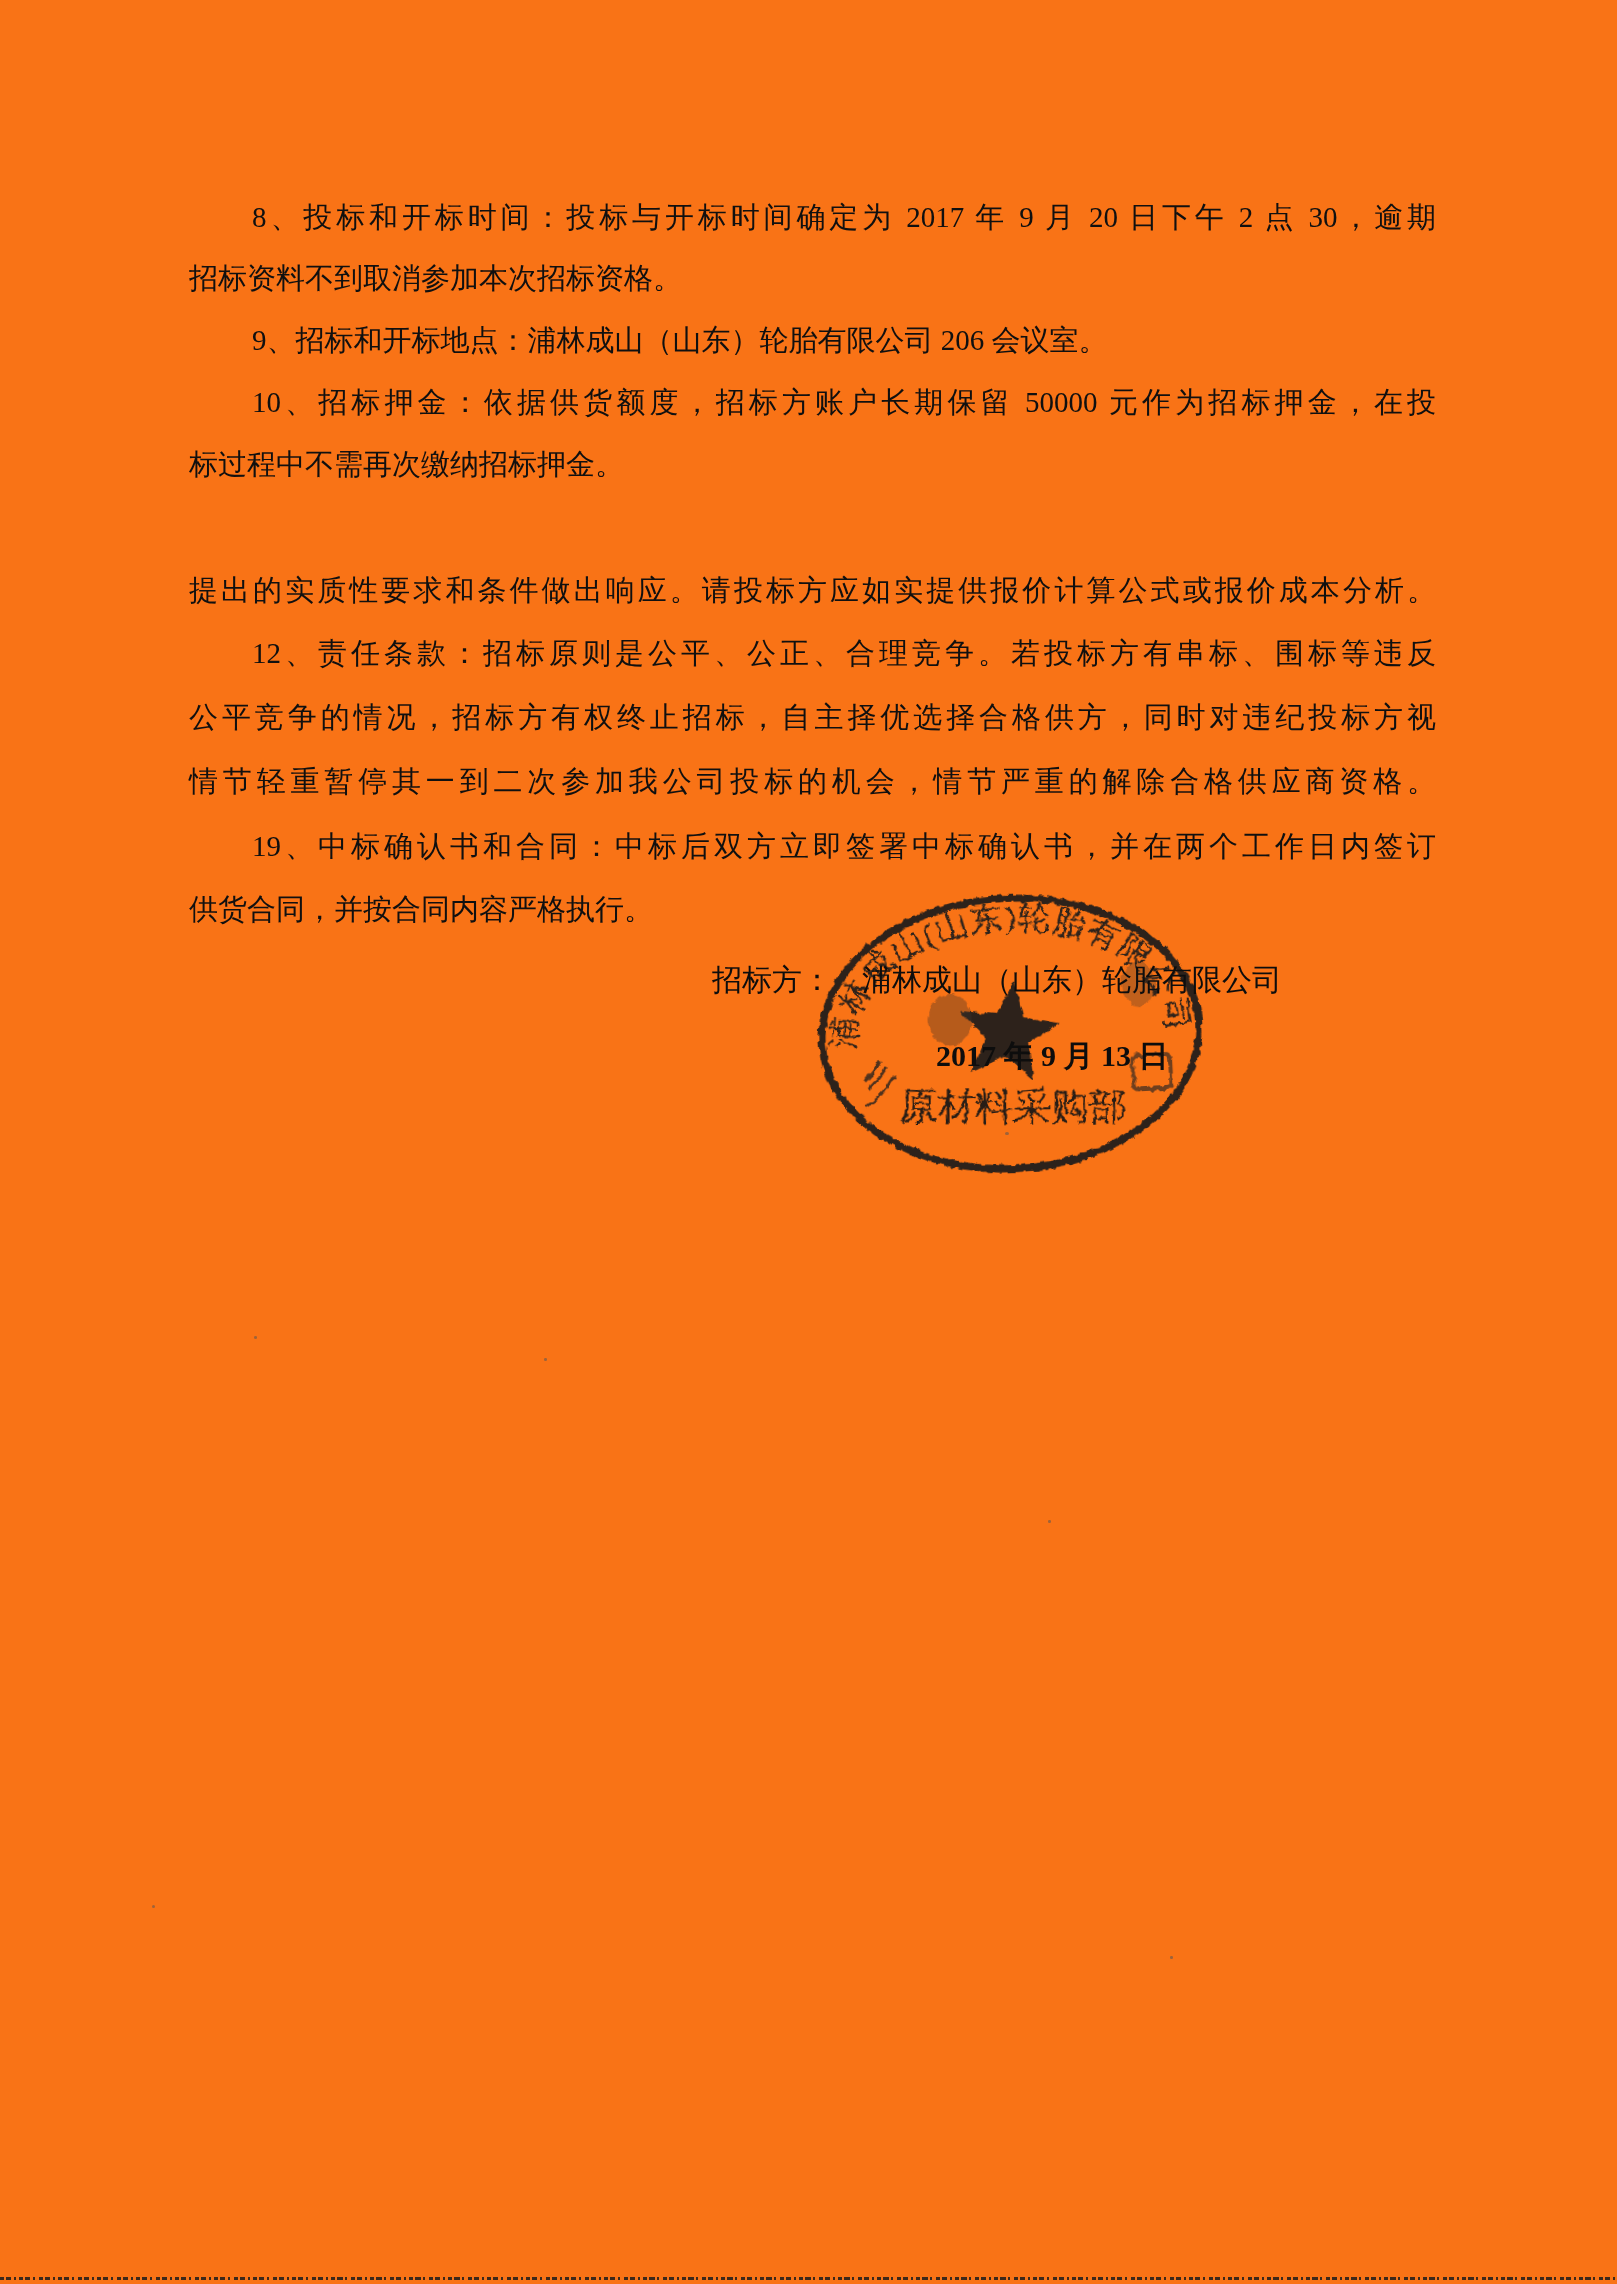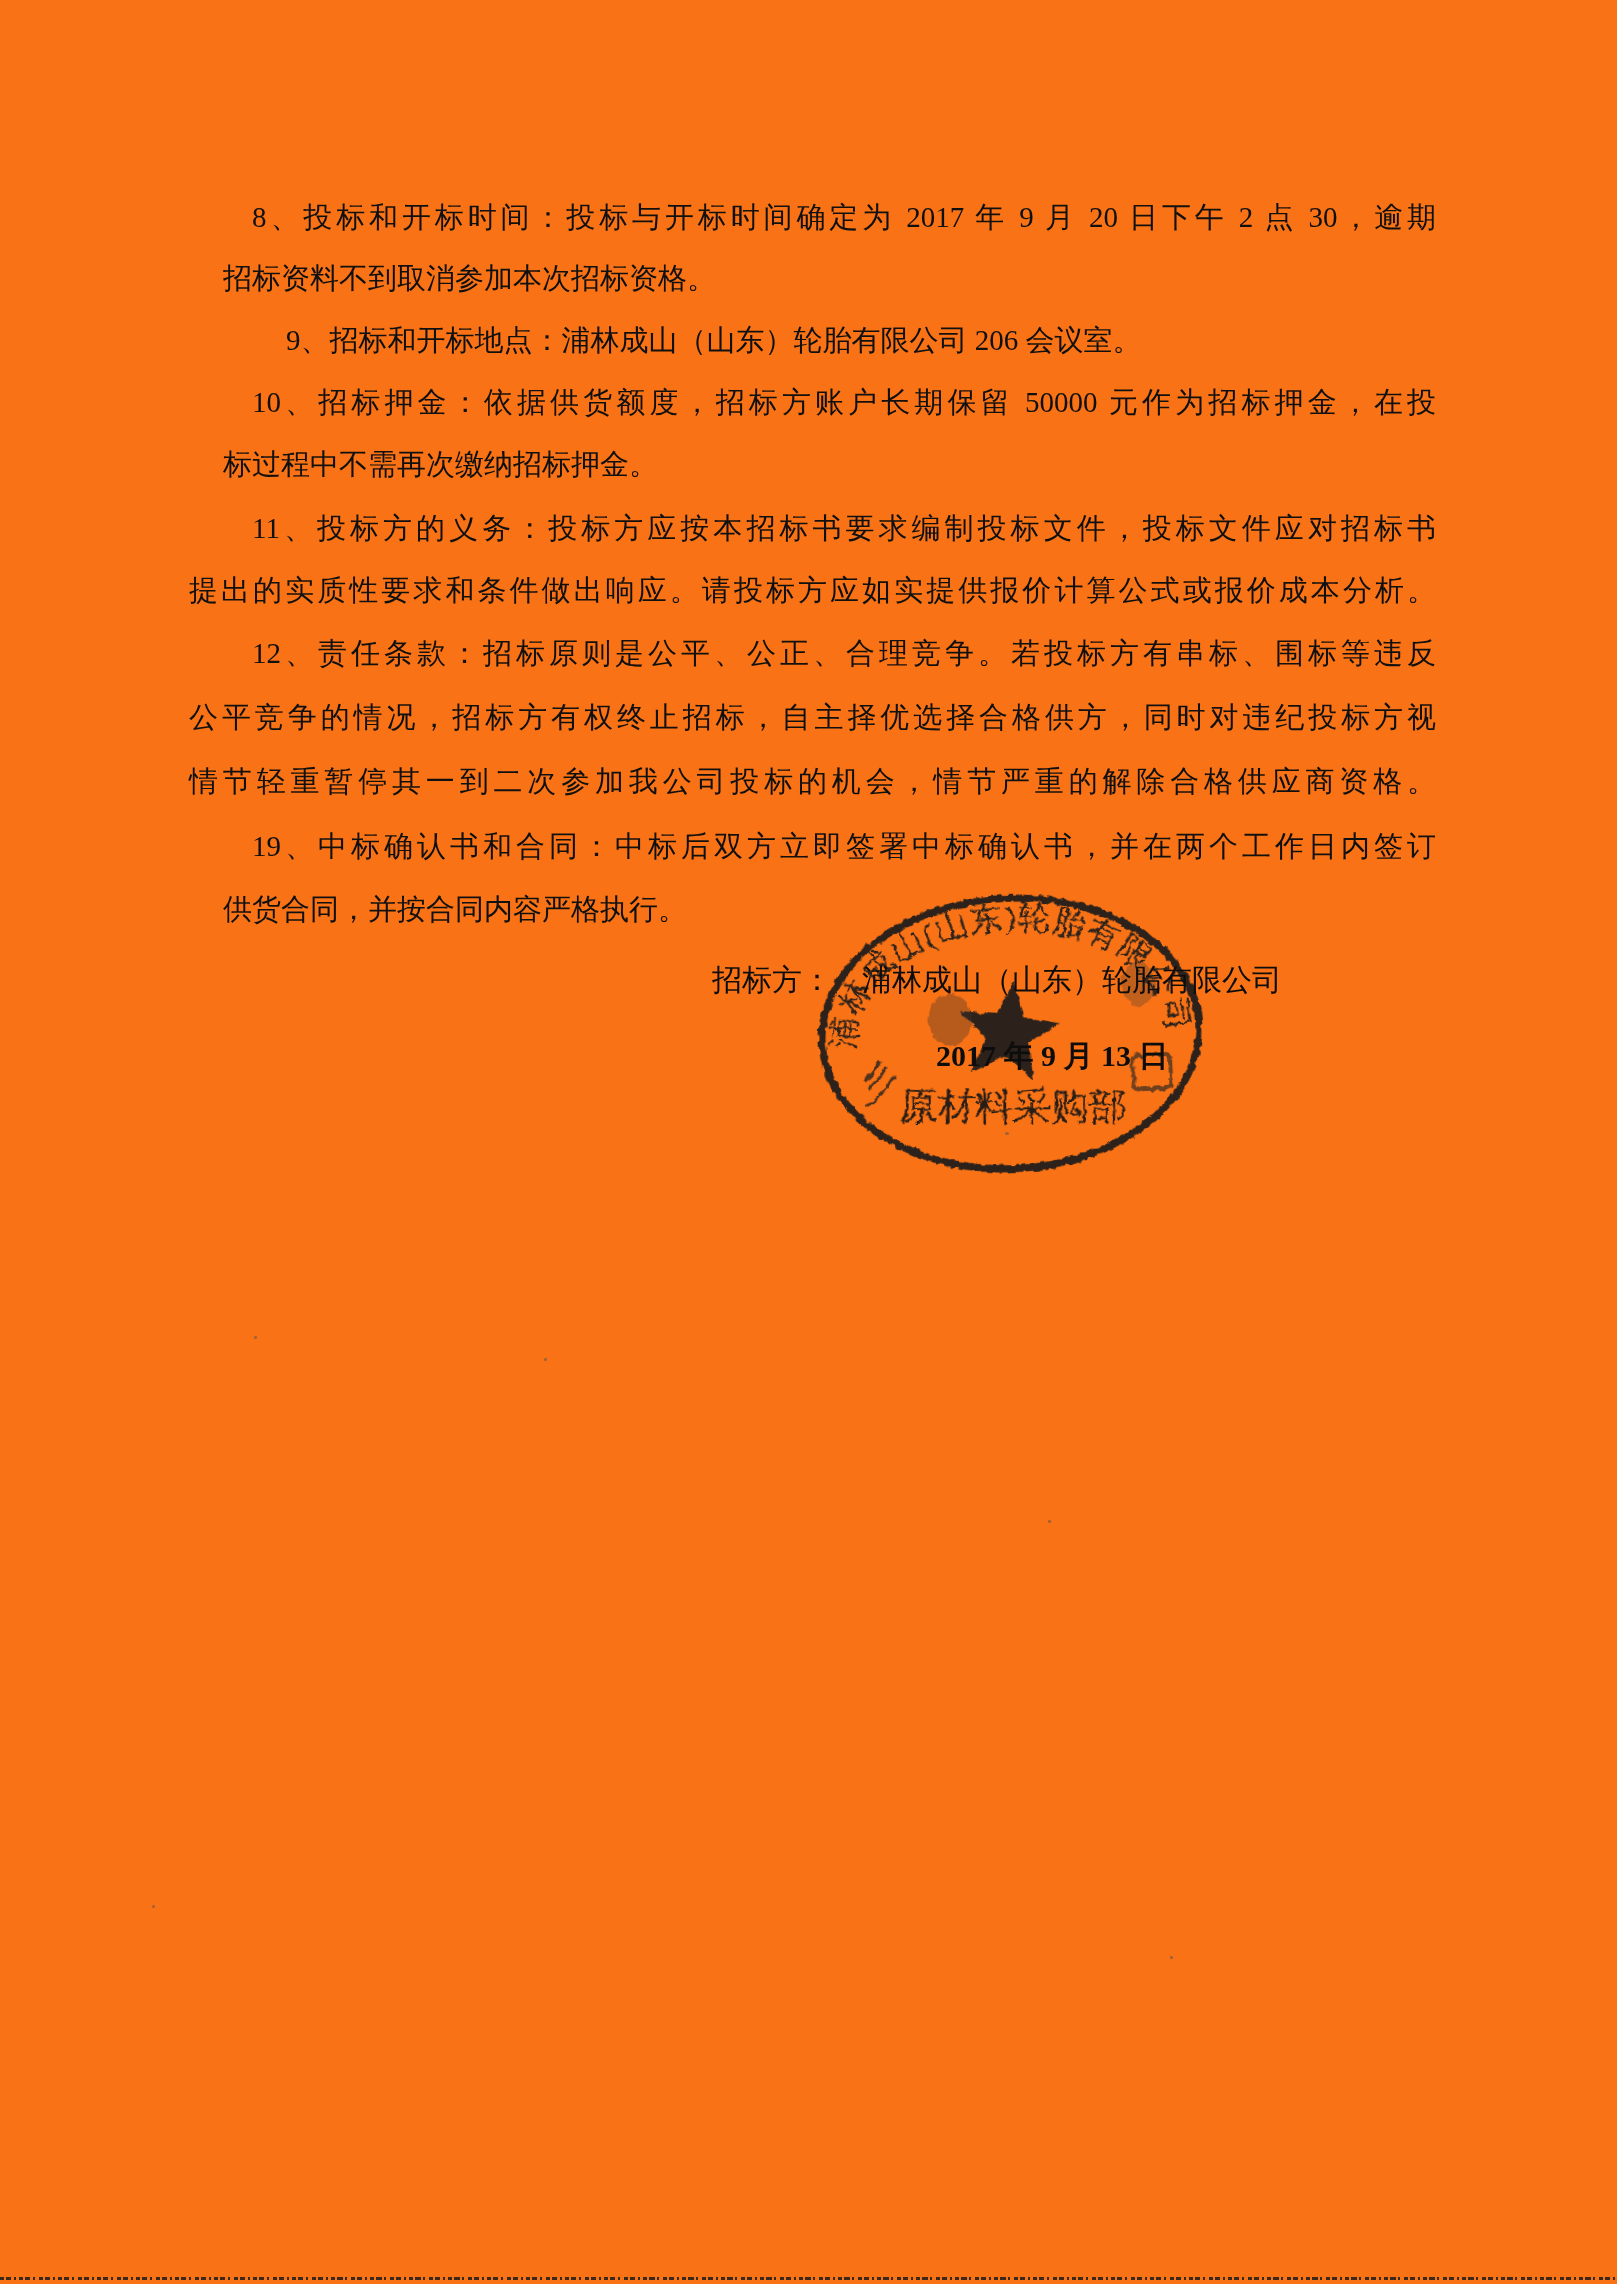--- a/index.html
+++ b/index.html
@@ -11,21 +11,21 @@
     font-family:"Liberation Serif","DejaVu Serif",serif;
     color:#101010;
   }
   .line{
     position:absolute;
     font-size:29px;
     line-height:36px;
     color:#101010;
     -webkit-font-smoothing:antialiased;
   }
-  .nowrap{white-space:pre;margin-left:34px;}
+  .nowrap{white-space:pre;}
   .j{text-align:justify;text-align-last:justify;}
   .indent{left:252px;width:1184px;}
   .cont{left:189px;width:1247px;}
   .sig{
     position:absolute;
     left:712px;top:962px;
     font-size:30px;line-height:36px;
     white-space:pre;color:#0d0d0d;
   }
   .date{
@@ -57,21 +57,20 @@
 </head>
 <body>
 
 <div class="page">
 
   <div class="line indent j" style="top:199px">8、投标和开标时间：投标与开标时间确定为 2017 年 9 月 20 日下午 2 点 30，逾期</div>
   <div class="line cont nowrap" style="top:260px">招标资料不到取消参加本次招标资格。</div>
   <div class="line indent nowrap" style="top:322px">9、招标和开标地点：浦林成山（山东）轮胎有限公司 206 会议室。</div>
   <div class="line indent j" style="top:384px">10、招标押金：依据供货额度，招标方账户长期保留 50000 元作为招标押金，在投</div>
   <div class="line cont nowrap" style="top:446px">标过程中不需再次缴纳招标押金。</div>
-  <div class="line indent j" style="top:510px">11、投标方的义务：投标方应按本招标书要求编制投标文件，投标文件应对招标书</div>
   <div class="line cont j" style="top:572px">提出的实质性要求和条件做出响应。请投标方应如实提供报价计算公式或报价成本分析。</div>
   <div class="line indent j" style="top:635px">12、责任条款：招标原则是公平、公正、合理竞争。若投标方有串标、围标等违反</div>
   <div class="line cont j" style="top:699px">公平竞争的情况，招标方有权终止招标，自主择优选择合格供方，同时对违纪投标方视</div>
   <div class="line cont j" style="top:763px">情节轻重暂停其一到二次参加我公司投标的机会，情节严重的解除合格供应商资格。</div>
   <div class="line indent j" style="top:828px">19、中标确认书和合同：中标后双方立即签署中标确认书，并在两个工作日内签订</div>
   <div class="line cont nowrap" style="top:891px">供货合同，并按合同内容严格执行。</div>
 
   <div class="stamp">
     <svg width="417" height="307" viewBox="0 0 640 472" xmlns="http://www.w3.org/2000/svg">
       <defs>

